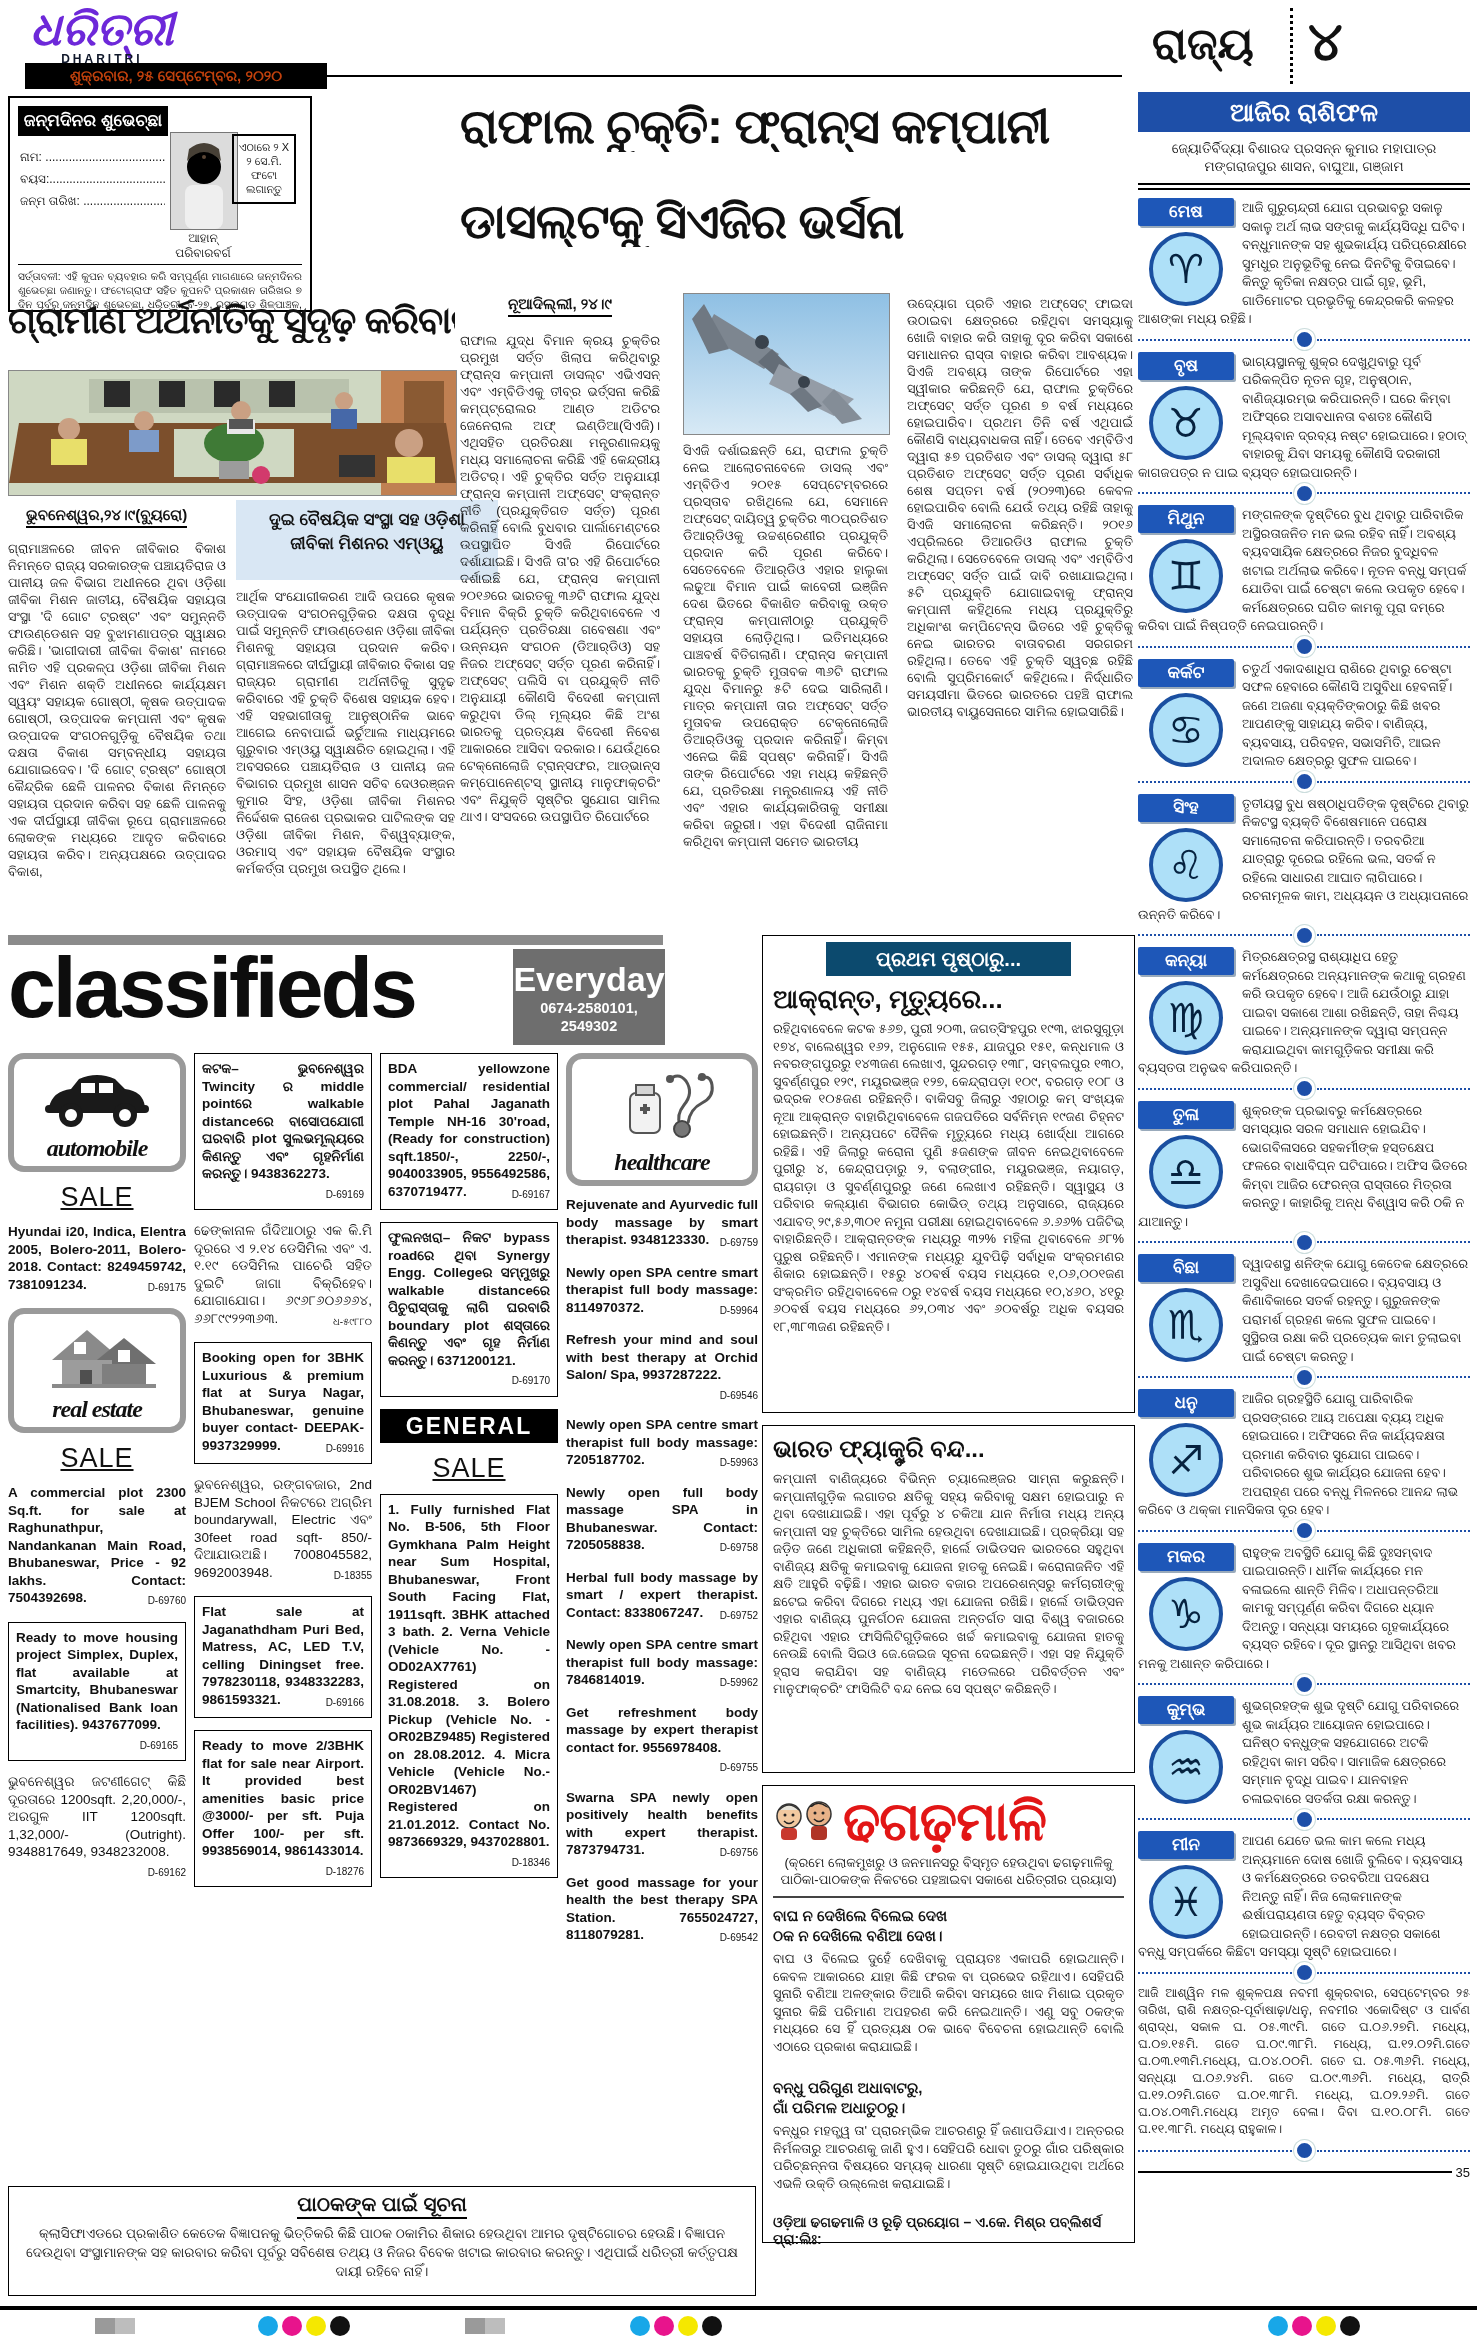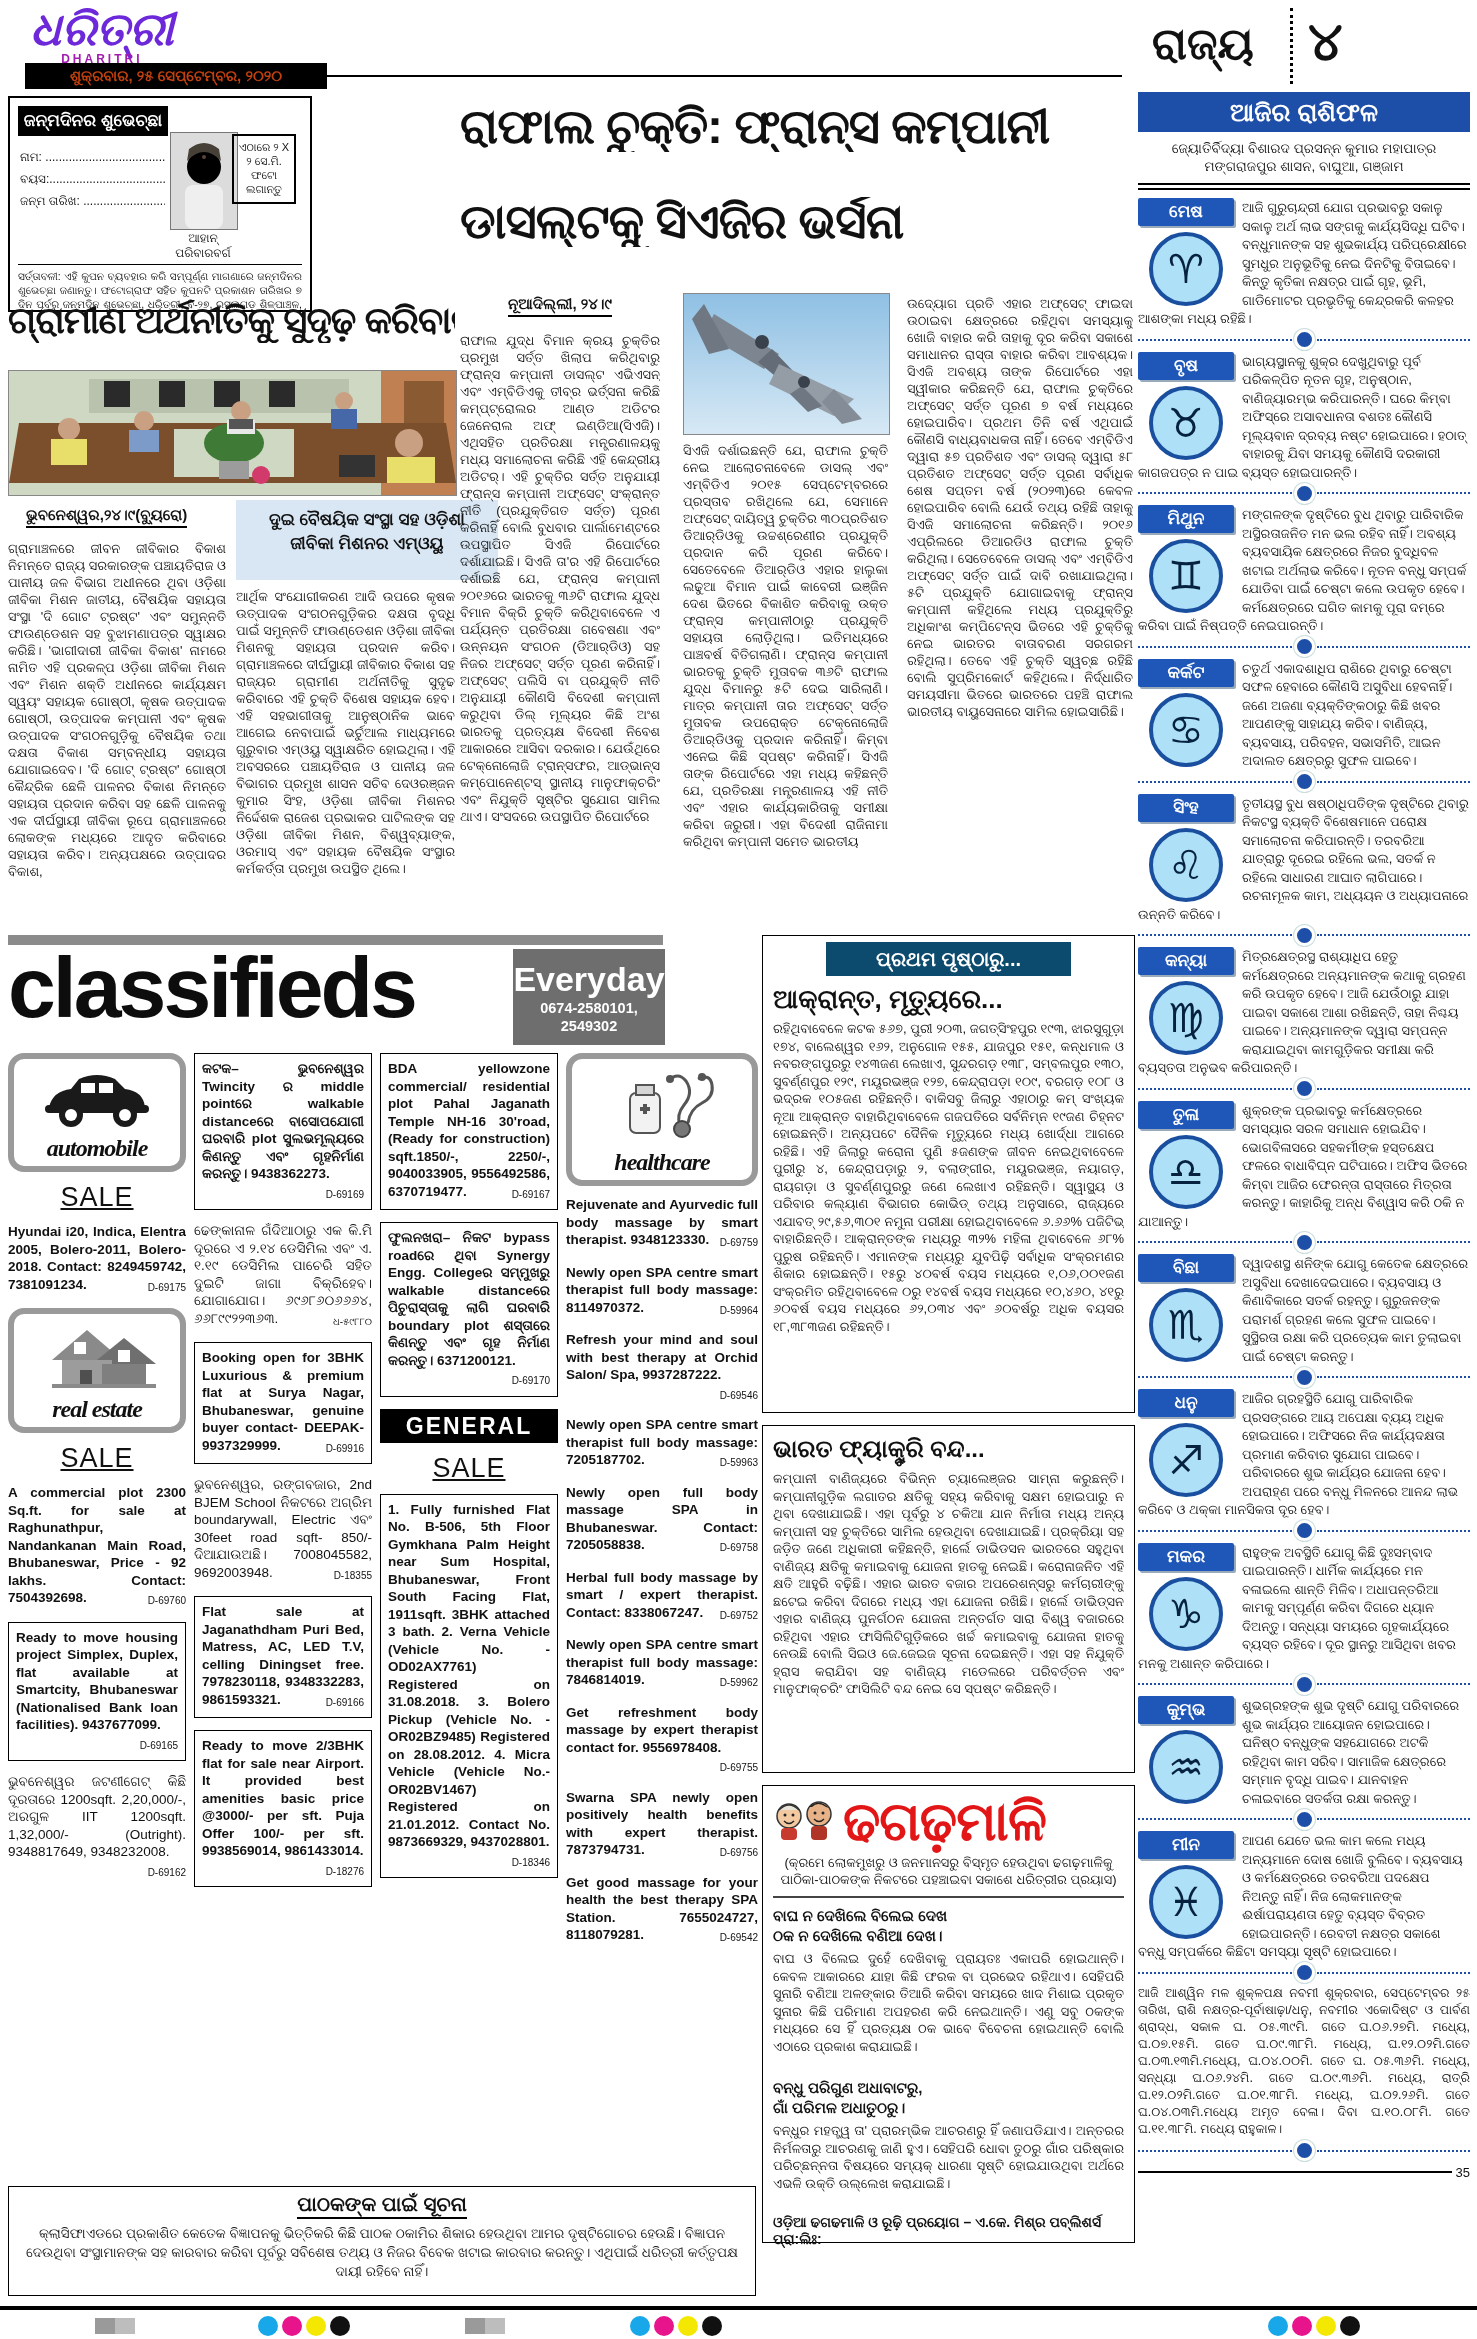--- a/index.html
+++ b/index.html
@@ -2,21 +2,21 @@
 <html><head>
 <meta charset="utf-8">
 <style>
   html,body{margin:0;padding:0;background:#e8e8e8;}
   .page{position:relative;width:1477px;height:2339px;background:#ffffff;
         font-family:"Liberation Sans","DejaVu Sans",sans-serif;color:#111;overflow:hidden;}
   .abs{position:absolute;}
   .jus{text-align:justify;overflow:hidden;}
   
   .logo-odia{font-size:46px;font-weight:bold;color:#6d28d9;font-family:"DejaVu Serif","Liberation Serif",serif;font-style:italic;line-height:1;}
-  .logo-sub{font-size:12px;font-weight:bold;color:#a21caf;letter-spacing:3px;}
+  .logo-sub{font-size:12px;font-weight:bold;color:#0f172a;letter-spacing:3px;}
   .datebar{background:#000;color:#c2410c;font-size:15px;font-weight:bold;text-align:center;line-height:26px;}
   .toprule{border-top:2px solid #000;}
   .section-name{font-size:44px;font-weight:bold;line-height:1;}
   .page-num-od{font-size:54px;font-weight:bold;line-height:1;}
   .vdots{border-left:3px dotted #000;height:76px;}
   
   .bd-box{border:2px solid #000;background:#fff;}
   .bd-head{background:#000;color:#fff;font-size:17px;font-weight:bold;text-align:center;line-height:30px;}
   .bd-field{font-size:12px;line-height:22px;white-space:nowrap;overflow:hidden;}
   .bd-photo{background:#d9d9d9;border:1px solid #777;}

